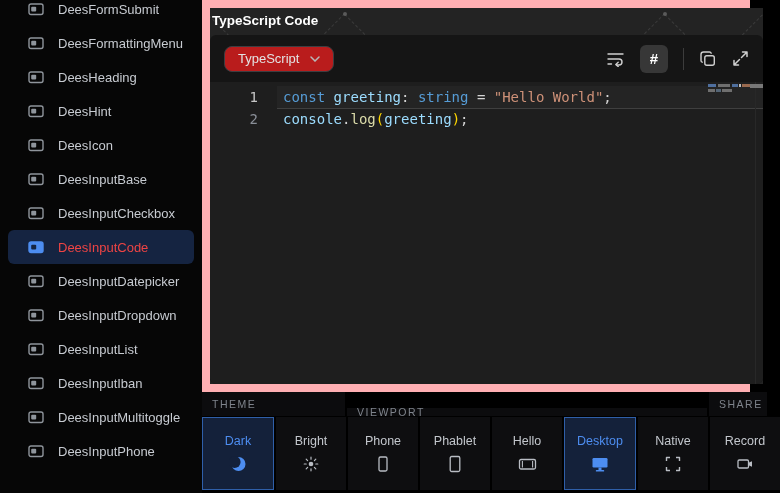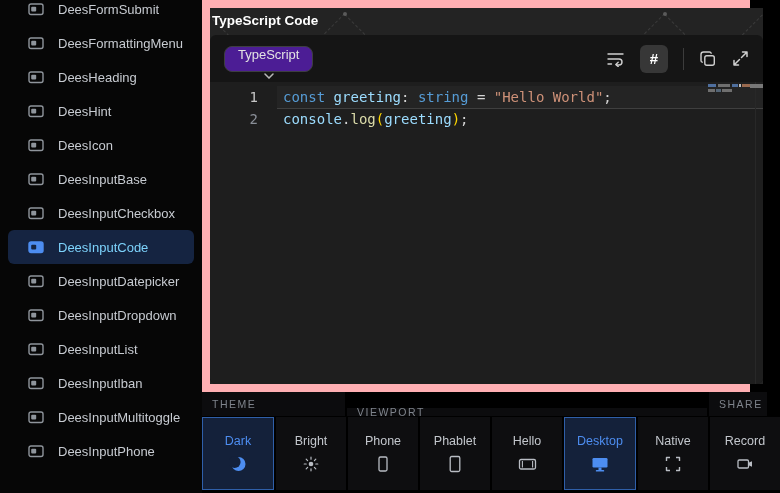--- a/index.html
+++ b/index.html
@@ -6,38 +6,38 @@
   body { background:#000; }
   .app { position:relative; width:780px; height:493px; background:#000;
          font-family:"Liberation Sans", sans-serif; overflow:hidden; }
 
   
   .sidebar { position:absolute; left:0; top:0; width:202px; height:493px; background:#060606; overflow:hidden; }
   .side-list { position:absolute; top:-8px; left:0; right:0; }
   .side-item { height:34px; display:flex; align-items:center; margin:0 8px; padding-left:20px;
                gap:14px; border-radius:6px; color:#c7cbd1; font-size:13px; cursor:pointer; }
   .side-item .side-icon { color:#8f959c; display:flex; }
-  .side-item.selected { background:#152441; color:#7dd3fc;text-align:right; }
+  .side-item.selected { background:#152441; color:#ef4444;text-align:right; }
   .side-item.selected .side-icon { color:#4d8df0; }
 
   
   .stage { position:absolute; left:202px; top:0; width:548px; height:392px; background:#ffafb3; }
   .stage-inner { position:absolute; left:8px; top:8px; width:553px; height:376px; background:#232323; overflow:hidden; }
   .pattern { position:absolute; inset:0; z-index:0; }
   .pl { position:absolute; width:95px; border-top:1px dashed #4e4e4e; opacity:.55; transform-origin:left top; }
   .pdot { position:absolute; width:4px; height:4px; border-radius:50%; background:#666; opacity:.8; }
   .stage-title { position:absolute; top:5px; left:2px; z-index:2; color:#fff; font-weight:bold; font-size:13.5px; }
 
   
   .editor { position:absolute; left:0; top:27px; width:553px; height:349px; background:#151515;
             border-radius:6px; z-index:1; }
   .editor-toolbar { position:absolute; top:0; left:0; right:0; height:47px; display:flex;
                     align-items:center; justify-content:space-between; padding:0 14px; }
-  .lang-select { display:flex; align-items:center; gap:11px; background:#4c1d95; border:1px solid #3e3e42;
-                 border-radius:8px; color:#e3e3e3; font-size:13px; padding:0 13px; height:26px; cursor:pointer;flex-direction:column; }
+  .lang-select { display:flex; align-items:center; gap:11px; background:#b91c1c; border:1px solid #3e3e42;
+                 border-radius:8px; color:#e3e3e3; font-size:13px; padding:0 13px; height:26px; cursor:pointer; }
   .editor-actions { display:flex; align-items:center; gap:15px; color:#cfcfcf; }
   .act { display:flex; align-items:center; justify-content:center; cursor:pointer; }
   .icon-btn-active { background:#373737; border-radius:6px; width:28px; height:28px; color:#fff;
                      font-size:15px; font-weight:bold; }
   .vdiv { width:1px; height:22px; background:#3c3c3c; }
 
   .code-area { position:absolute; top:47px; left:0; right:0; bottom:0; background:#1e1e1e;
                border-radius:0 0 6px 6px; font-family:"DejaVu Sans Mono", monospace;
                font-size:14px; padding-top:4px; overflow:hidden; }
   .code-line { position:relative; height:22px; line-height:22px; display:flex; white-space:pre; }

